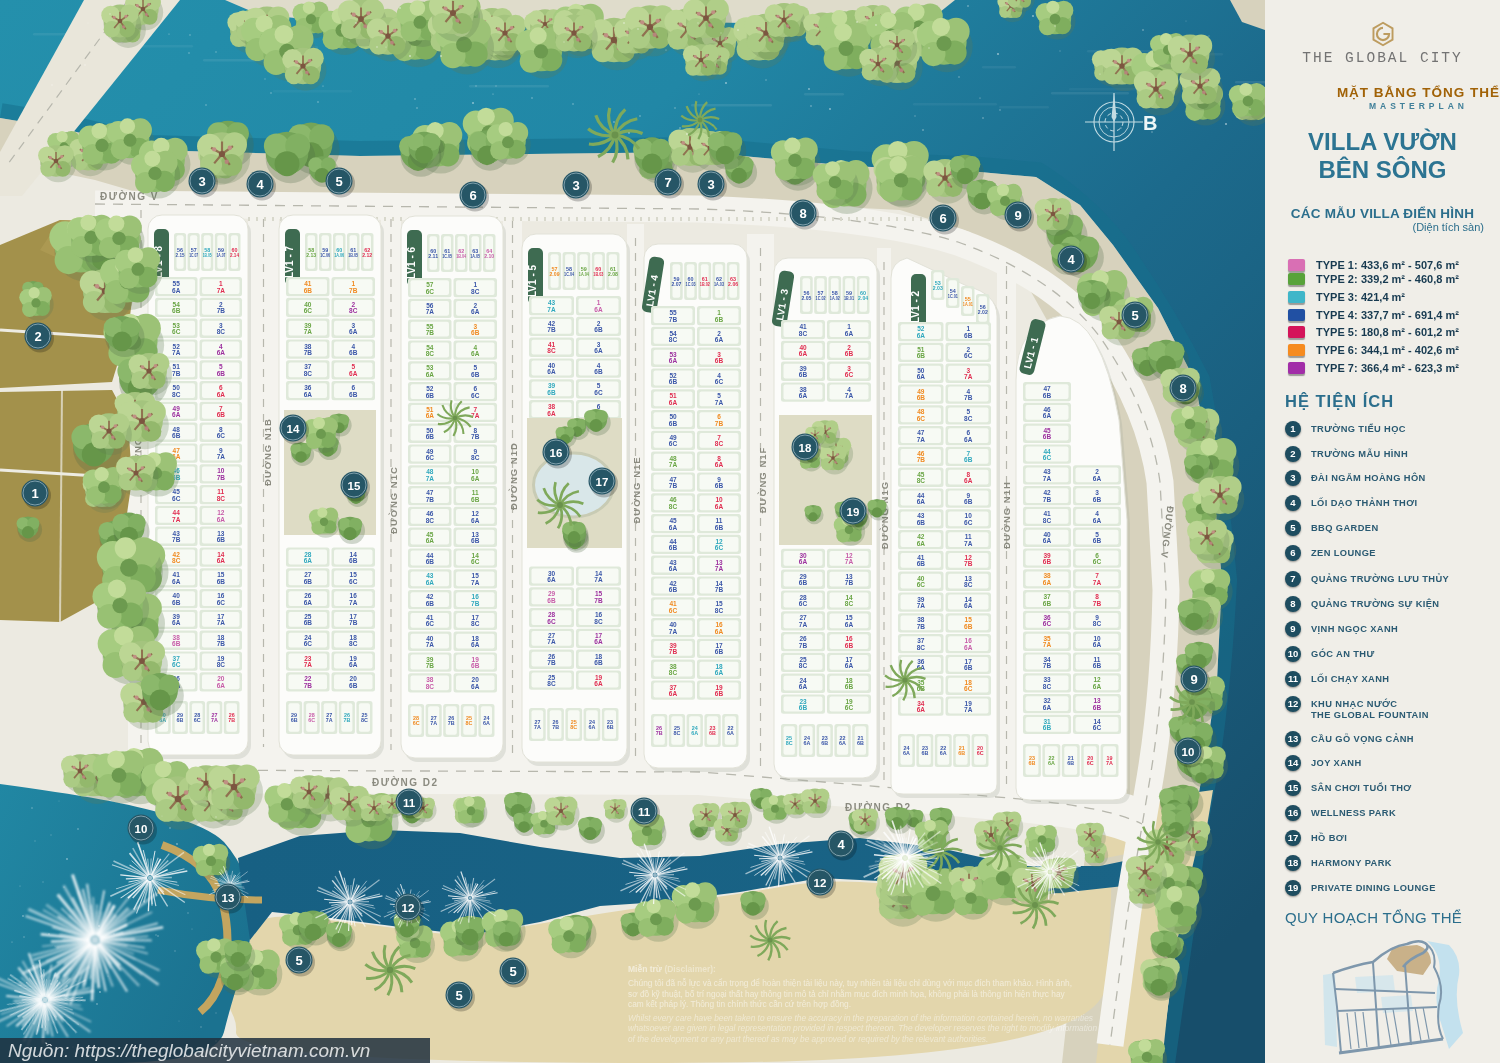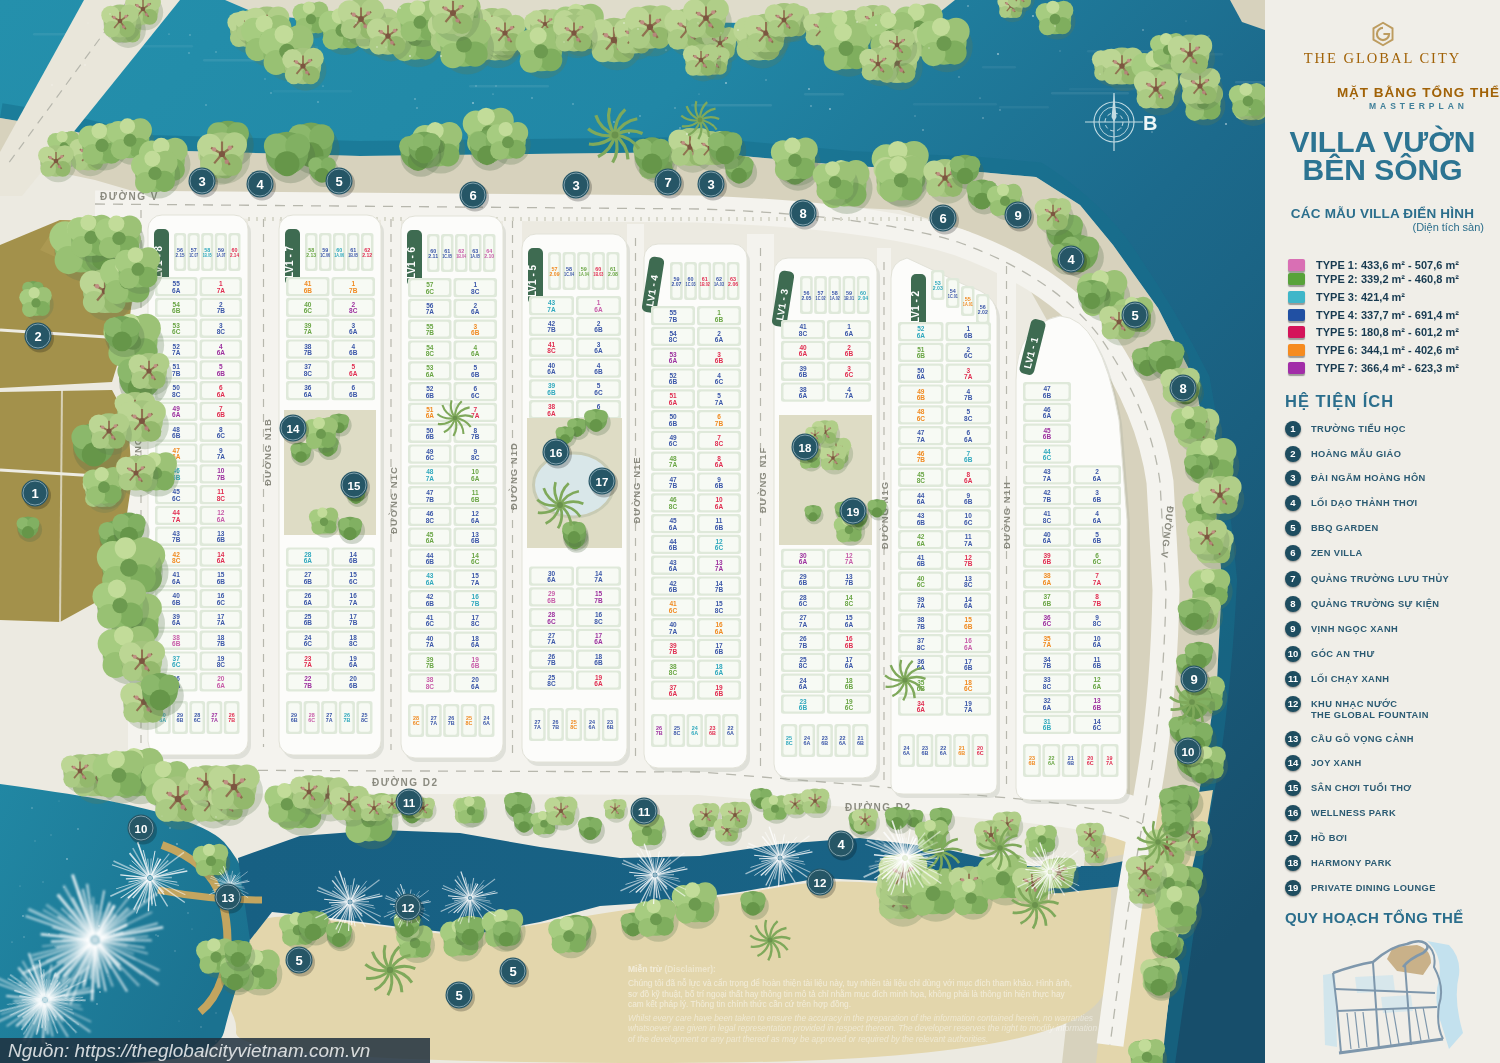--- a/index.html
+++ b/index.html
@@ -1,36 +1,36 @@
 <!DOCTYPE html>
 <html><head><meta charset="utf-8">
 <style>
 html,body{margin:0;padding:0;width:1500px;height:1063px;overflow:hidden;background:#ECEAE1;
 font-family:"Liberation Sans",sans-serif;}
 #map{position:absolute;left:0;top:0;}
 #sb{position:absolute;left:1265px;top:0;width:235px;height:1063px;background:#F0EEE8;}
 #sb div{position:absolute;}
 .c{width:100%;text-align:center;}
 .lg{top:21px;}
-.gc{top:50px;font-family:Liberation Serif, serif;color:#a16207;font-size:14.5px;letter-spacing:2px;}
+.gc{top:50px;font-family:Liberation Mono, monospace;color:#737373;font-size:14.5px;letter-spacing:2px;}
 .h1{top:85px;font-size:13.5px;font-weight:bold;letter-spacing:1px;color:#a16207;margin-left:36px;}
 .h2{top:101px;font-size:8.5px;letter-spacing:4px;color:#41809A;font-weight:bold;margin-left:36px;}
-.big{top:128px;font-size:30px;font-weight:bold;letter-spacing:0px;line-height:28px;color:#2C7492;}
+.big{top:128px;font-size:24px;font-weight:bold;letter-spacing:0px;line-height:28px;color:#2C7492;}
 .h3{top:206px;font-size:13.5px;font-weight:bold;letter-spacing:0.2px;color:#2B6E8C;}
 .dt{top:221px;font-size:11px;right:16px;color:#2B6E8C;}
 .trow{left:23px;height:13px;white-space:nowrap;}
 .sw{width:17px;height:12.5px;border-radius:2px;display:inline-block;vertical-align:middle;box-shadow:0 1.5px 1px rgba(0,0,0,.35);}
 .tn{font-size:11px;font-weight:bold;color:#173A50;margin-left:11px;display:inline-block;width:45px;vertical-align:middle;}
 .tv{font-size:11px;font-weight:bold;color:#173A50;vertical-align:middle;}
 .h4{top:392px;left:20px;font-size:16.5px;font-weight:bold;letter-spacing:1px;color:#2B6E8C;}
 .arow{left:20px;white-space:nowrap;}
 .ac{width:16px;height:16px;border-radius:50%;background:#1E4D60;color:#fff;font-size:9.5px;
 font-weight:bold;text-align:center;line-height:16px;display:inline-block;vertical-align:top;box-shadow:0 1px 2px rgba(0,0,0,.4);}
 .at{font-size:9.3px;font-weight:bold;color:#2A5A72;margin-left:10px;letter-spacing:0.4px;line-height:11.5px;display:inline-block;vertical-align:top;padding-top:2.5px;}
-.h5{top:909px;left:20px;font-size:15px;font-weight:bold;letter-spacing:0.3px;color:#2B6E8C;}
+.h5{top:909px;left:20px;font-size:15px;font-weight:normal;letter-spacing:0.3px;color:#2B6E8C;}
 .mm{top:935px;left:50px;}
 svg text{font-family:"Liberation Sans",sans-serif;}
 </style></head>
 <body>
 <svg id="map" width="1500" height="1063" viewBox="0 0 1500 1063">
 
 <defs>
 <linearGradient id="gw" x1="0" y1="0" x2="1" y2="0.85">
  <stop offset="0" stop-color="#2490AC"></stop>
  <stop offset="0.35" stop-color="#2187A6"></stop>
@@ -1962,25 +1962,25 @@
  <div class="dt">(Diện tích sàn)</div>
  <div class="trow" style="top:255px"><span class="sw" style="background:#D96FB4"></span><span class="tn">TYPE 1:</span><span class="tv">433,6 m² - 507,6 m²</span></div>
     <div class="trow" style="top:269px"><span class="sw" style="background:#58A33A"></span><span class="tn">TYPE 2:</span><span class="tv">339,2 m² - 460,8 m²</span></div>
     <div class="trow" style="top:287px"><span class="sw" style="background:#3FB6C9"></span><span class="tn">TYPE 3:</span><span class="tv">421,4 m²</span></div>
     <div class="trow" style="top:305px"><span class="sw" style="background:#2150A3"></span><span class="tn">TYPE 4:</span><span class="tv">337,7 m² - 691,4 m²</span></div>
     <div class="trow" style="top:322px"><span class="sw" style="background:#D4145A"></span><span class="tn">TYPE 5:</span><span class="tv">180,8 m² - 601,2 m²</span></div>
     <div class="trow" style="top:340px"><span class="sw" style="background:#F68B1F"></span><span class="tn">TYPE 6:</span><span class="tv">344,1 m² - 402,6 m²</span></div>
     <div class="trow" style="top:358px"><span class="sw" style="background:#A22DA8"></span><span class="tn">TYPE 7:</span><span class="tv">366,4 m² - 623,3 m²</span></div>
  <div class="h4">HỆ TIỆN ÍCH</div>
  <div class="arow" style="top:421px"><span class="ac">1</span><span class="at">TRƯỜNG TIỂU HỌC</span></div>
-    <div class="arow" style="top:446px"><span class="ac">2</span><span class="at">HOÀNG MẪU GIÁO</span></div>
+    <div class="arow" style="top:446px"><span class="ac">2</span><span class="at">TRƯỜNG MẪU HÌNH</span></div>
     <div class="arow" style="top:470px"><span class="ac">3</span><span class="at">ĐÀI NGẮM HOÀNG HÔN</span></div>
     <div class="arow" style="top:495px"><span class="ac">4</span><span class="at">LỐI DẠO THẢNH THƠI</span></div>
     <div class="arow" style="top:520px"><span class="ac">5</span><span class="at">BBQ GARDEN</span></div>
-    <div class="arow" style="top:545px"><span class="ac">6</span><span class="at">ZEN VILLA</span></div>
+    <div class="arow" style="top:545px"><span class="ac">6</span><span class="at">ZEN LOUNGE</span></div>
     <div class="arow" style="top:571px"><span class="ac">7</span><span class="at">QUẢNG TRƯỜNG LƯU THỦY</span></div>
     <div class="arow" style="top:596px"><span class="ac">8</span><span class="at">QUẢNG TRƯỜNG SỰ KIỆN</span></div>
     <div class="arow" style="top:621px"><span class="ac">9</span><span class="at">VỊNH NGỌC XANH</span></div>
     <div class="arow" style="top:646px"><span class="ac">10</span><span class="at">GÓC AN THƯ</span></div>
     <div class="arow" style="top:671px"><span class="ac">11</span><span class="at">LỐI CHẠY XANH</span></div>
     <div class="arow" style="top:696px"><span class="ac">12</span><span class="at">KHU NHẠC NƯỚC<br>THE GLOBAL FOUNTAIN</span></div>
     <div class="arow" style="top:731px"><span class="ac">13</span><span class="at">CẦU GỖ VỌNG CẢNH</span></div>
     <div class="arow" style="top:755px"><span class="ac">14</span><span class="at">JOY XANH</span></div>
     <div class="arow" style="top:780px"><span class="ac">15</span><span class="at">SÂN CHƠI TUỔI THƠ</span></div>
     <div class="arow" style="top:805px"><span class="ac">16</span><span class="at">WELLNESS PARK</span></div>

